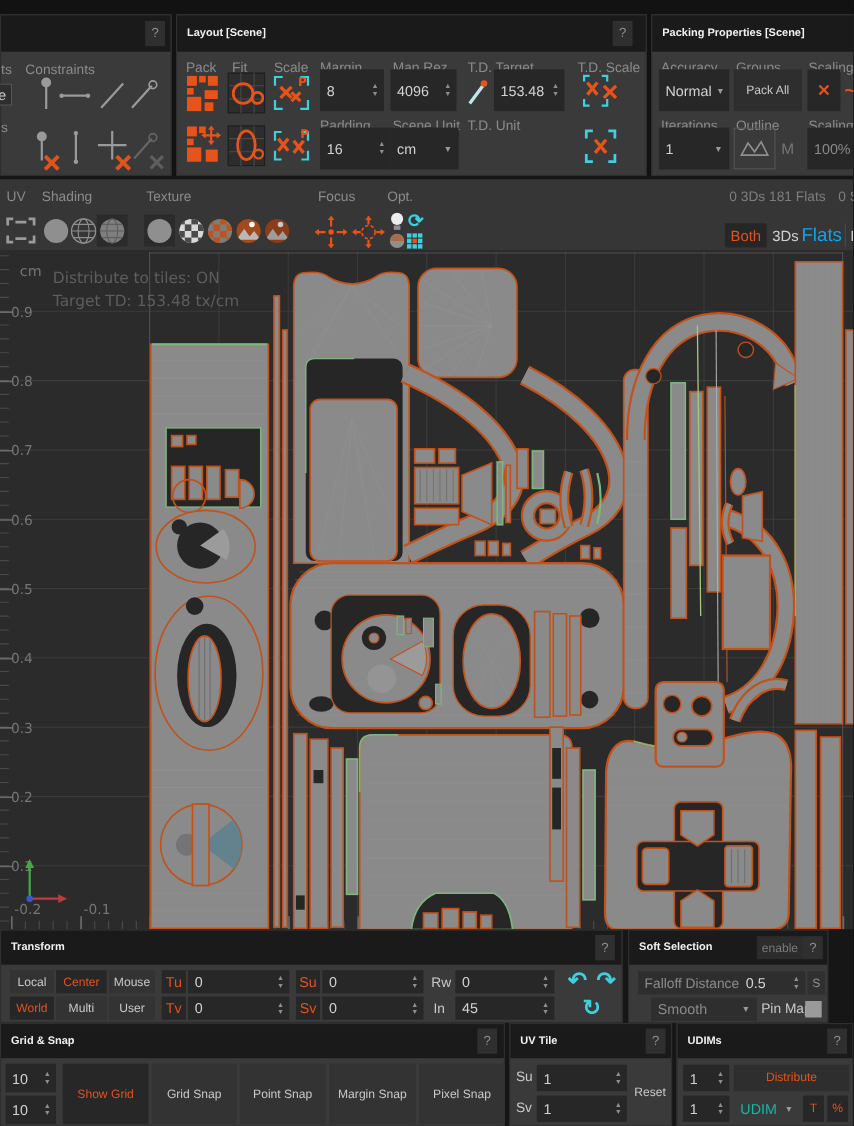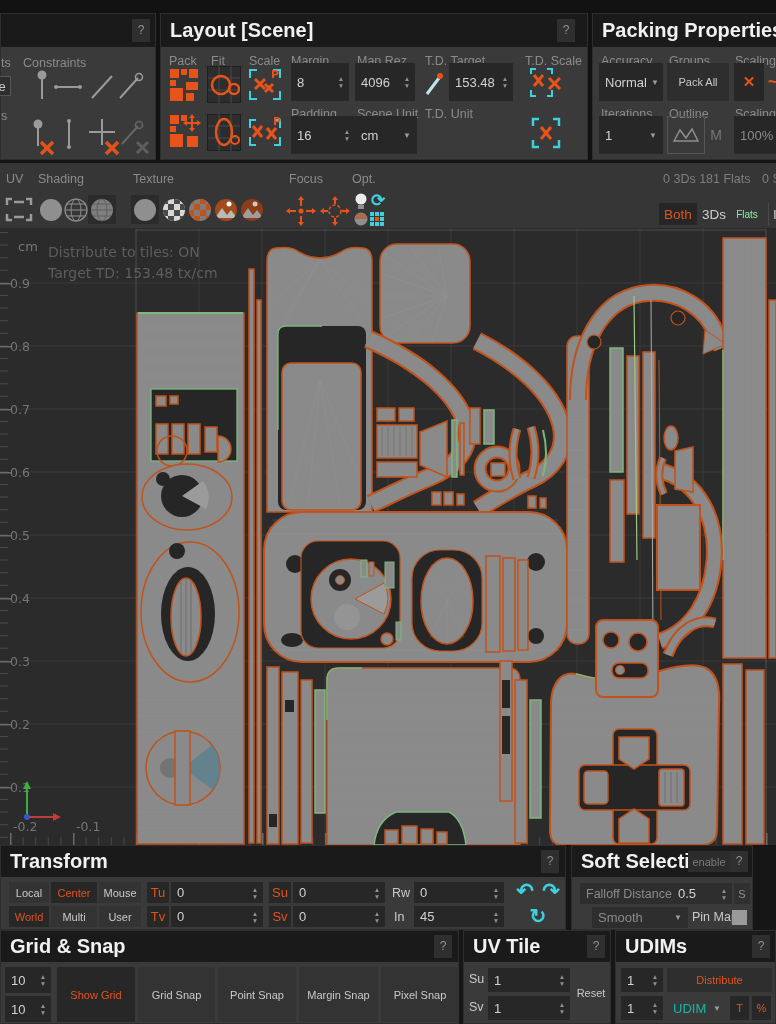--- a/index.html
+++ b/index.html
@@ -1,20 +1,20 @@
 <!DOCTYPE html>
 <html><head>
 <meta charset="utf-8">
 <style>
   html,body{margin:0;padding:0;background:#0d0d0d}
   .app{position:relative;width:776px;height:1024px;background:#121212;overflow:hidden;
        font-family:"Liberation Sans",sans-serif;color:#c8c8c8;-webkit-font-smoothing:antialiased}
   .panel{position:absolute;background:#3a3a3a;box-sizing:border-box;border:1px solid #2e2e2e}
   .hd{position:absolute;left:0;right:0;top:0;height:33px;background:#1a1a1a;color:#f1f1f1;
-      font-weight:bold;font-size:20px;line-height:33px;padding-left:9px;box-sizing:border-box;white-space:nowrap;overflow:hidden}
+      font-weight:bold;font-size:10px;line-height:33px;padding-left:9px;box-sizing:border-box;white-space:nowrap;overflow:hidden}
   .help{position:absolute;top:5px;width:18px;height:23px;background:#2f2f2f;color:#8f8f8f;
         text-align:center;line-height:23px;font-size:12px}
   .lbl{position:absolute;color:#8b8b8b;font-size:12.5px;white-space:nowrap}
   .fld{position:absolute;background:#272727;color:#d2d2d2;font-size:13px;display:flex;
        align-items:center;padding:0 6px;box-sizing:border-box}
   .fld .v{flex:0 1 auto;white-space:nowrap}
   .spin{position:absolute;right:2px;top:0;bottom:0;width:12px;display:flex;flex-direction:column;
         align-items:center;justify-content:center;color:#8f8f8f;font-size:6.5px;line-height:7px}
   .spin::before{content:"▲"}.spin::after{content:"▼"}
   .dd::after{content:"▼";font-size:8px;color:#9a9a9a;margin-left:auto;padding-left:4px}
@@ -422,21 +422,21 @@
           <rect x="0" y="10" width="4" height="4"></rect>
           <rect x="5" y="10" width="4" height="4"></rect>
           <rect x="10" y="10" width="4" height="4"></rect>
         </g>
         <rect x="5" y="5" width="4" height="4" fill="#e8531a"></rect>
       </svg>
     <div class="lbl" style="left:663px;top:9px;color:#7e7e7e">0 3Ds 181 Flats</div>
     <div class="lbl" style="left:762px;top:9px;color:#7e7e7e">0 S</div>
     <div class="chip org" style="left:659px;top:40px;width:38px;height:22px;background:#262626;font-size:13.5px">Both</div>
     <div class="chip" style="left:700px;top:40px;width:28px;height:22px;color:#d0d0d0;font-size:13.5px">3Ds</div>
-    <div class="chip" style="left:730px;top:40px;width:34px;height:22px;color:#86efac;font-size:10px">Flats</div>
+    <div class="chip" style="left:730px;top:40px;width:34px;height:22px;color:#0ea5e9;font-size:17px">Flats</div>
     <div class="chip" style="left:768px;top:40px;width:20px;height:22px;color:#d0d0d0;font-size:13.5px;border-left:1px solid #4a4a4a;justify-content:flex-start;padding-left:4px">Iso</div>
   </div>
 
   <div class="vp">
   <svg width="776" height="617" viewBox="0 228 776 617">
     <rect x="0" y="228" width="776" height="617" fill="#2b2b2b"></rect>
 
     <g stroke="#3b3b3b" stroke-width="1">
       <line x1="199" y1="228" x2="199" y2="845"></line>
           <line x1="262" y1="228" x2="262" y2="845"></line>

